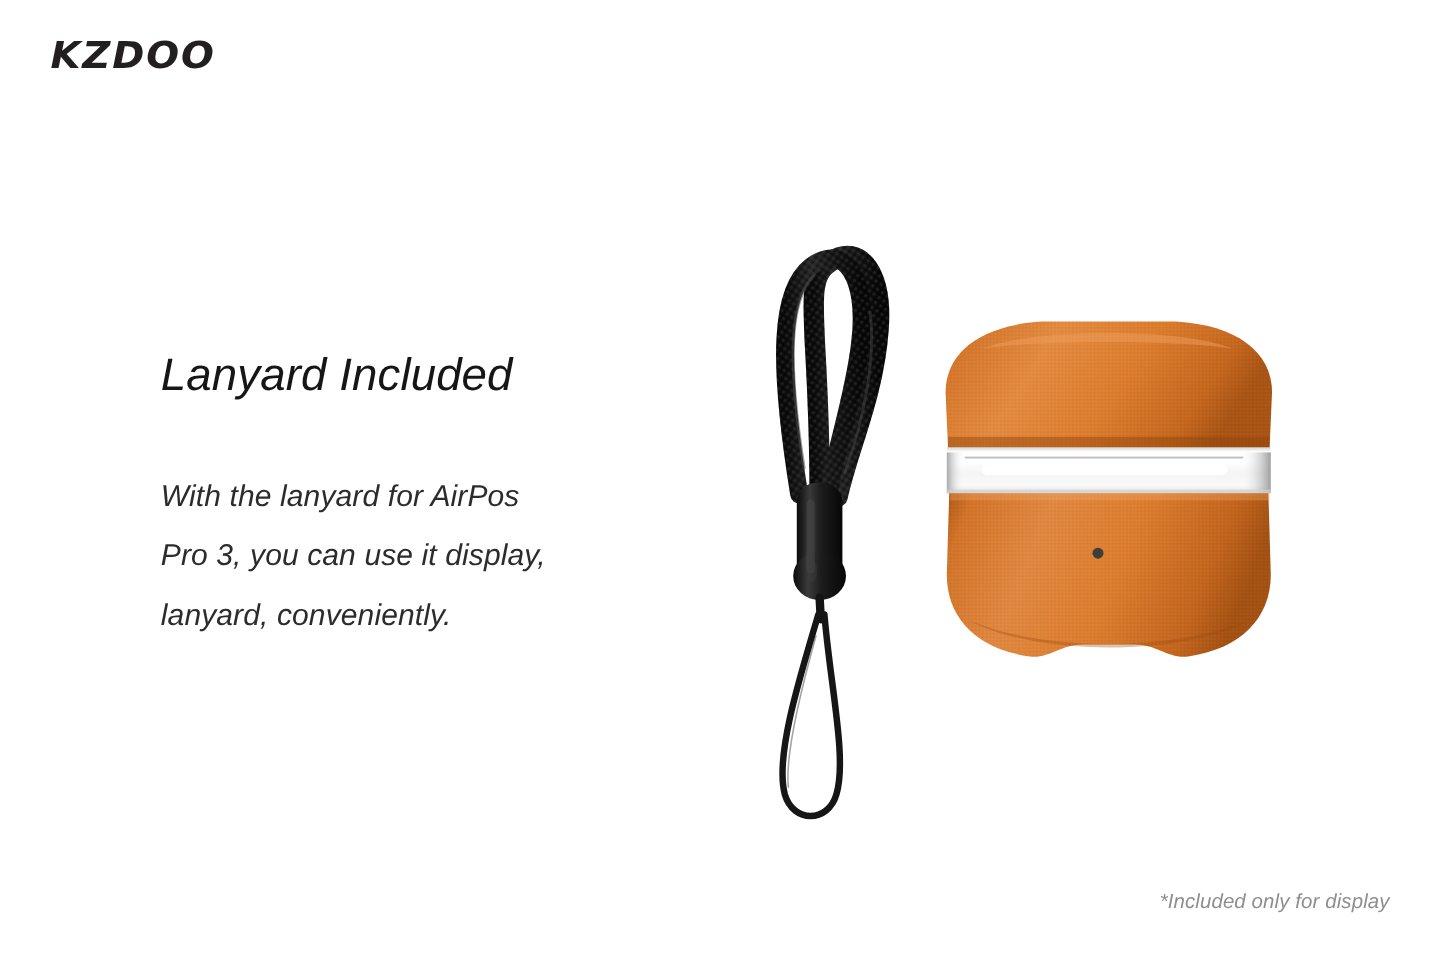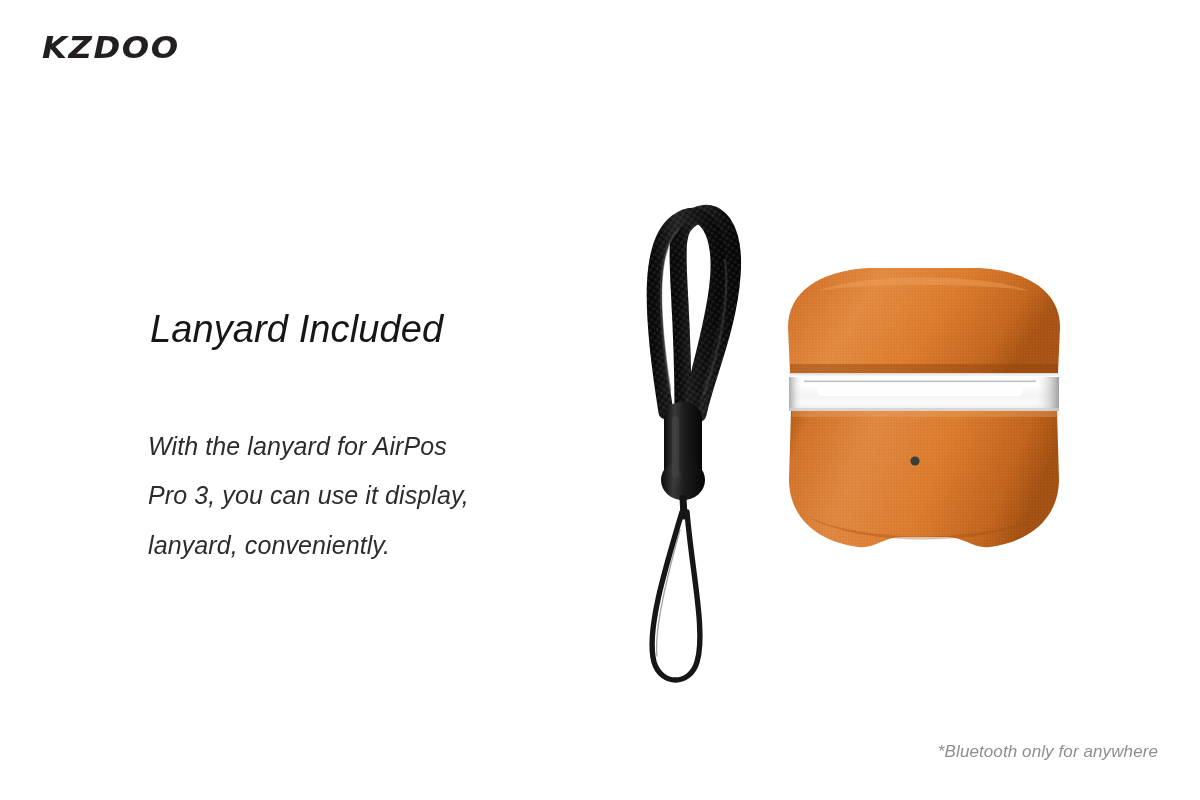--- a/index.html
+++ b/index.html
@@ -44,24 +44,24 @@
     left: 134px;
     top: 292px;
     width: 440px;
   }
   .headline {
     font-size: 38px;
     font-weight: 400;
     color: #161616;
     letter-spacing: 0.1px;
     line-height: 1.15;
-    margin: 16px;
+    margin: 0;
   }
   .body-copy {
-    margin: 14px;
+    margin: 0;
     padding-top: 54px;
     font-size: 25px;
     font-weight: 300;
     color: #2c2c2c;
     line-height: 1.98;
     letter-spacing: 0.1px;
     width: 400px;
   }
   .body-line { display: block; white-space: nowrap; }
 
@@ -112,21 +112,21 @@
 
   <div class="copy-block">
     <h1 class="headline">Lanyard Included</h1>
     <p class="body-copy">
       <span class="body-line">With the lanyard for AirPos</span>
       <span class="body-line">Pro 3, you can use it display,</span>
       <span class="body-line">lanyard, conveniently.</span>
     </p>
   </div>
 
-  <div class="footnote">*Bluetooth only for anywhere</div>
+  <div class="footnote">*Included only for display</div>
 
   <div class="product-stage">
 
     <svg class="lanyard" viewBox="0 0 180 510">
       <defs>
         <linearGradient id="cordShade" x1="0" y1="0" x2="1" y2="0">
           <stop offset="0%" stop-color="#0b0b0b"></stop>
           <stop offset="35%" stop-color="#2a2a2a"></stop>
           <stop offset="60%" stop-color="#1a1a1a"></stop>
           <stop offset="100%" stop-color="#080808"></stop>

